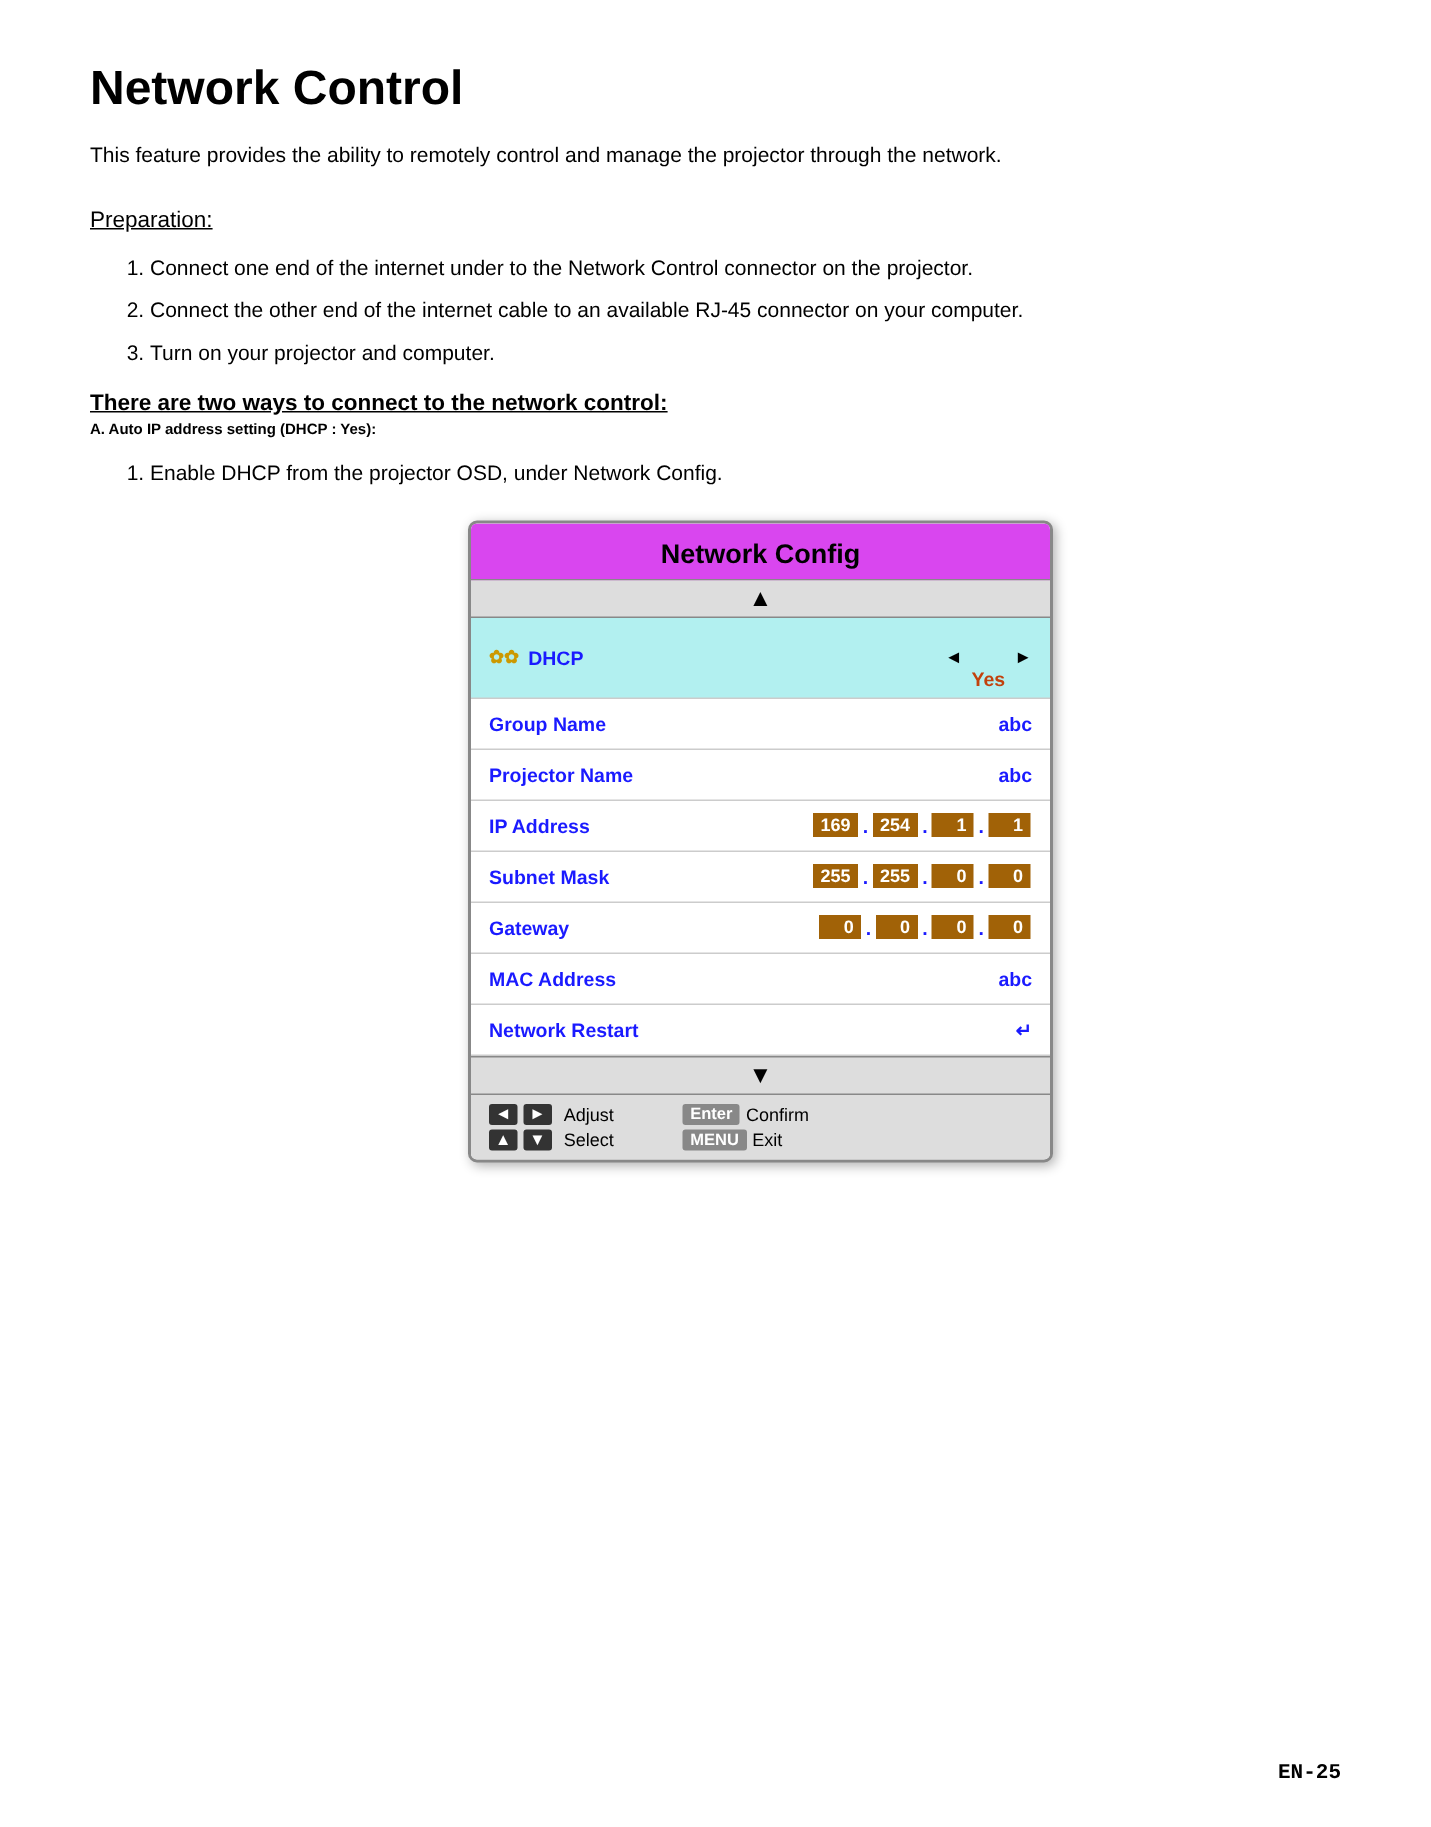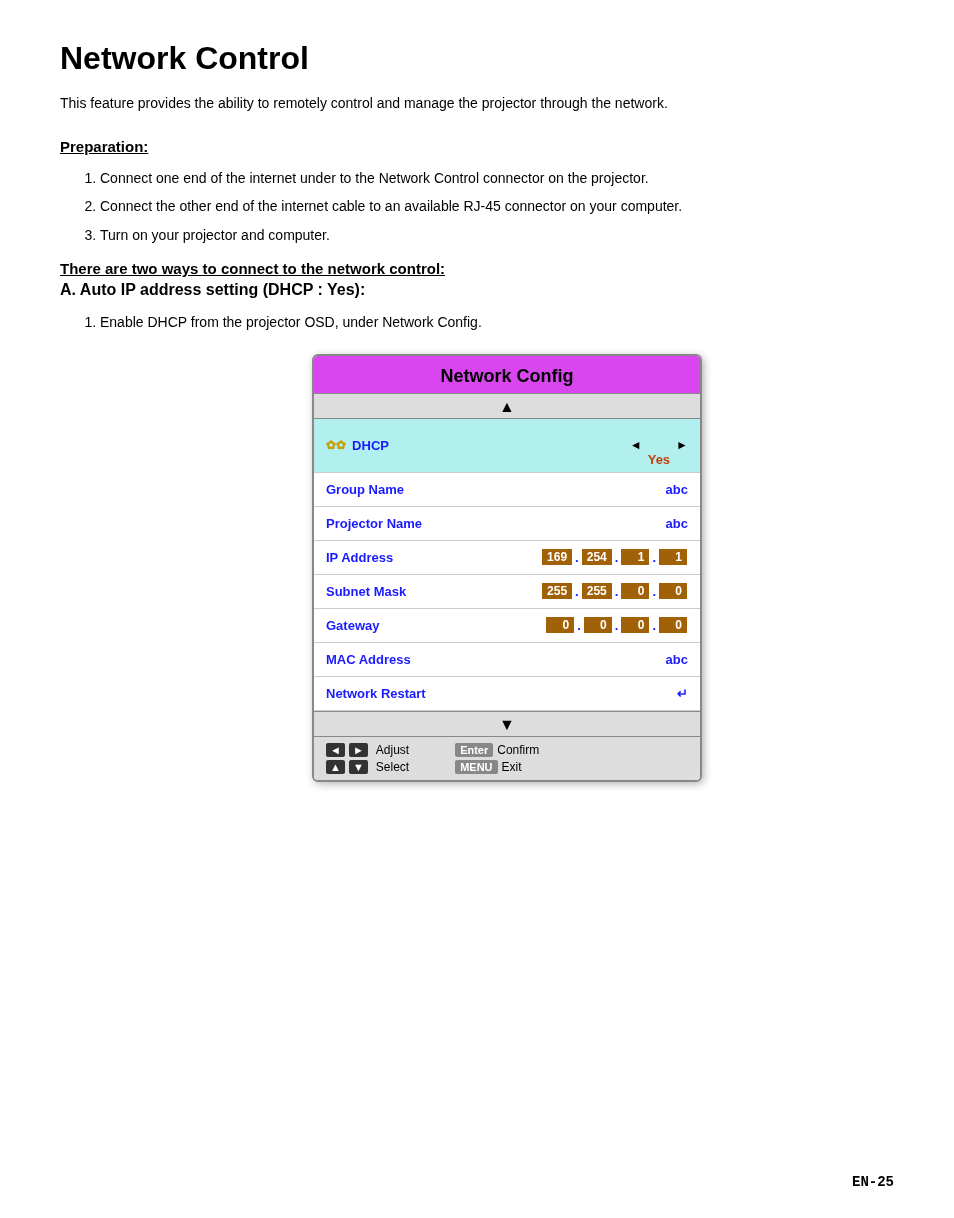--- a/index.html
+++ b/index.html
@@ -20,21 +20,21 @@
     }
 
     .intro {
       font-size: 14px;
       margin-bottom: 24px;
       line-height: 1.5;
     }
 
     .section-title {
       font-size: 15px;
-      font-weight: bold;
+      font-weight: normal;
       margin-bottom: 12px;
       text-decoration: underline;
     }
 
     ol {
       margin-left: 40px;
       font-size: 14px;
       line-height: 1.6;
     }
 
@@ -43,21 +43,21 @@
     }
 
     .ways-title {
       font-size: 15px;
       font-weight: bold;
       text-decoration: underline;
       margin-bottom: 4px;
     }
 
     .sub-heading {
-      font-size: 16px;
+      font-size: 10px;
       font-weight: bold;
       margin-bottom: 12px;
     }
 
     .section-gap { margin-bottom: 20px; }
     .section-gap2 { margin-bottom: 14px; }
 
     
     .osd-container {
       display: flex;

